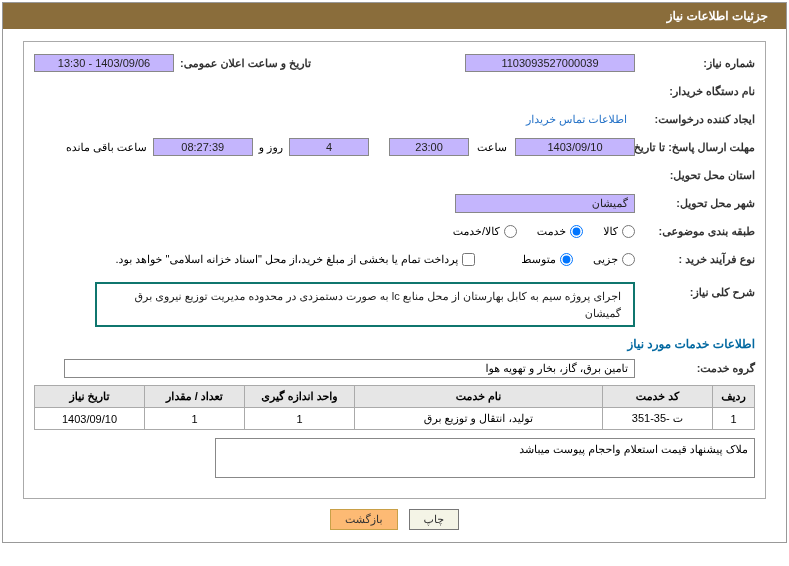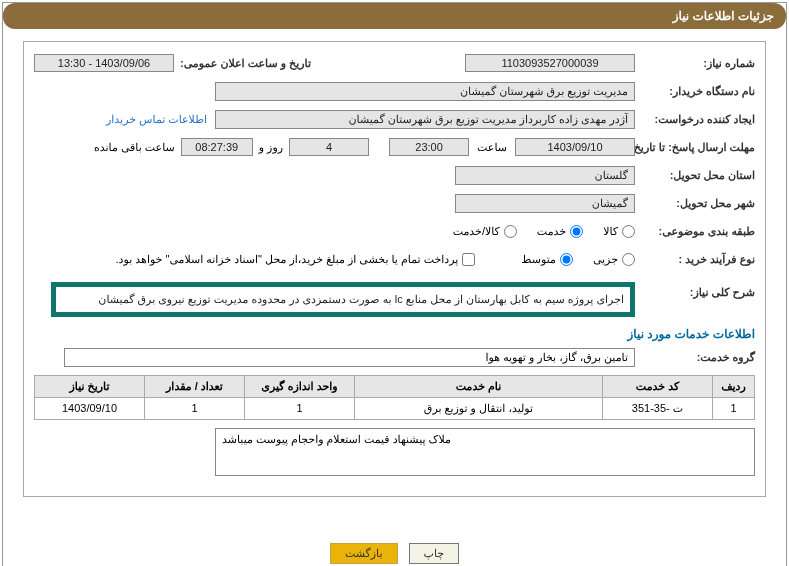--- a/index.html
+++ b/index.html
@@ -13,24 +13,23 @@
   position: relative;
 }
 .container {
   border: 1px solid #999;
   margin: 2px;
   background: #fff;
 }
 .title-bar {
   background: #8a6d3b;
   color: #fff;
-  padding: 6px 12px;
+  padding: 6px 18px;
   font-size: 12px;
   font-weight: bold;
-  border-radius: 12px;
 }
 .content-box {
   border: 1px solid #aaa;
   margin: 12px 20px 8px 20px;
   padding: 10px 10px 14px 10px;
   background: #fff;
 }
 .row {
   display: flex;
   align-items: center;
@@ -40,21 +39,21 @@
 .label {
   font-weight: bold;
   color: #333;
   white-space: nowrap;
   padding-left: 6px;
 }
 .field-box {
   border: 1px solid #888;
   padding: 2px 6px;
   min-height: 18px;
-  background: #e5e5e5;
+  background: #c4b5fd;
   color: #222;
   display: inline-block;
   text-align: center;
 }
 .field-box-right { text-align: right; }
 .contact-link {
   color: #2874c8;
   margin-right: 8px;
   white-space: nowrap;
 }
@@ -65,23 +64,23 @@
 }
 .radio-group span { margin-left: 16px; }
 input[type="radio"], input[type="checkbox"] { vertical-align: middle; }
 .sec-title {
   font-weight: bold;
   margin: 10px 0 6px 0;
   color: #0369a1;
   font-size: 12px;
 }
 .desc-box {
-  border: 5px solid #0f766e;
-  padding: 4px 6px;
-  width: 584px;
+  border: 2px solid #0f766e;
+  padding: 4px 12px;
+  width: 540px;
   min-height: 34px;
   color: #222;
   line-height: 1.5;
 }
 .service-group {
   border: 1px solid #888;
   padding: 2px 6px;
   width: 571px;
   text-align: right;
 }
@@ -96,43 +95,42 @@
   text-align: center;
   font-size: 11px;
 }
 table.data th {
   background: #e6e6e6;
   font-weight: bold;
 }
 .buyer-desc-box {
   border: 1px solid #888;
   width: 540px;
-  height: 48px;
+  height: 40px;
   padding: 4px 6px;
-  text-align: left;
+  text-align: right;
   vertical-align: top;
 }
 .footer-btns {
   text-align: center;
   margin: 10px 0 12px 0;
 }
 .btn {
   border: 1px solid #777;
   padding: 3px 14px;
   background: #f4f4e6;
   color: #333;
   font-size: 11px;
   font-family: inherit;
   cursor: pointer;
   margin: 0 4px;
 }
 .btn-back {
-  background: #eab308;
+  background: #fdba74;
   border-color: #c8a048;
-  margin-top: 36px;
 }
 .watermark {
   position: absolute;
   top: 260px;
   left: 0;
   width: 789px;
   text-align: center;
   font-size: 56px;
   font-weight: bold;
   color: rgba(120,120,120,0.12);
@@ -171,44 +169,41 @@
     <div class="row">
       <span class="label" style="width:120px">شماره نیاز:</span>
       <span class="field-box" style="width:170px">1103093527000039</span>
       <span style="flex:1"></span>
       <span class="label">تاریخ و ساعت اعلان عمومی:</span>
       <span class="field-box" style="width:140px">1403/09/06 - 13:30</span>
     </div>
 
     <div class="row">
       <span class="label" style="width:120px">نام دستگاه خریدار:</span>
-      <span class="field-box field-box-right" style="width:420px">مدیریت توزیع برق شهرستان گمیشان</span>
     </div>
 
     <div class="row">
       <span class="label" style="width:120px">ایجاد کننده درخواست:</span>
-      <span class="field-box field-box-right" style="width:420px">آژدر مهدی زاده کاربرداز مدیریت توزیع برق شهرستان گمیشان</span>
       <span class="contact-link">اطلاعات تماس خریدار</span>
     </div>
 
     <div class="row">
       <span class="label" style="width:120px">مهلت ارسال پاسخ: تا تاریخ:</span>
       <span class="field-box" style="width:120px">1403/09/10</span>
       <span style="margin:0 8px">ساعت</span>
       <span class="field-box" style="width:80px">23:00</span>
       <span style="width:20px"></span>
       <span class="field-box" style="width:80px">4</span>
       <span style="margin:4px 6px">روز و</span>
-      <span class="field-box" style="width:72px">08:27:39</span>
+      <span class="field-box" style="width:100px">08:27:39</span>
       <span style="margin-right:6px">ساعت باقی مانده</span>
     </div>
 
     <div class="row">
       <span class="label" style="width:120px">استان محل تحویل:</span>
-      <span class="field-box field-box-right" style="width:180px">گلستان</span>
     </div>
 
     <div class="row">
       <span class="label" style="width:120px">شهر محل تحویل:</span>
       <span class="field-box field-box-right" style="width:180px">گمیشان</span>
     </div>
 
     <div class="row">
       <span class="label" style="width:120px">طبقه بندی موضوعی:</span>
       <span class="radio-group">

